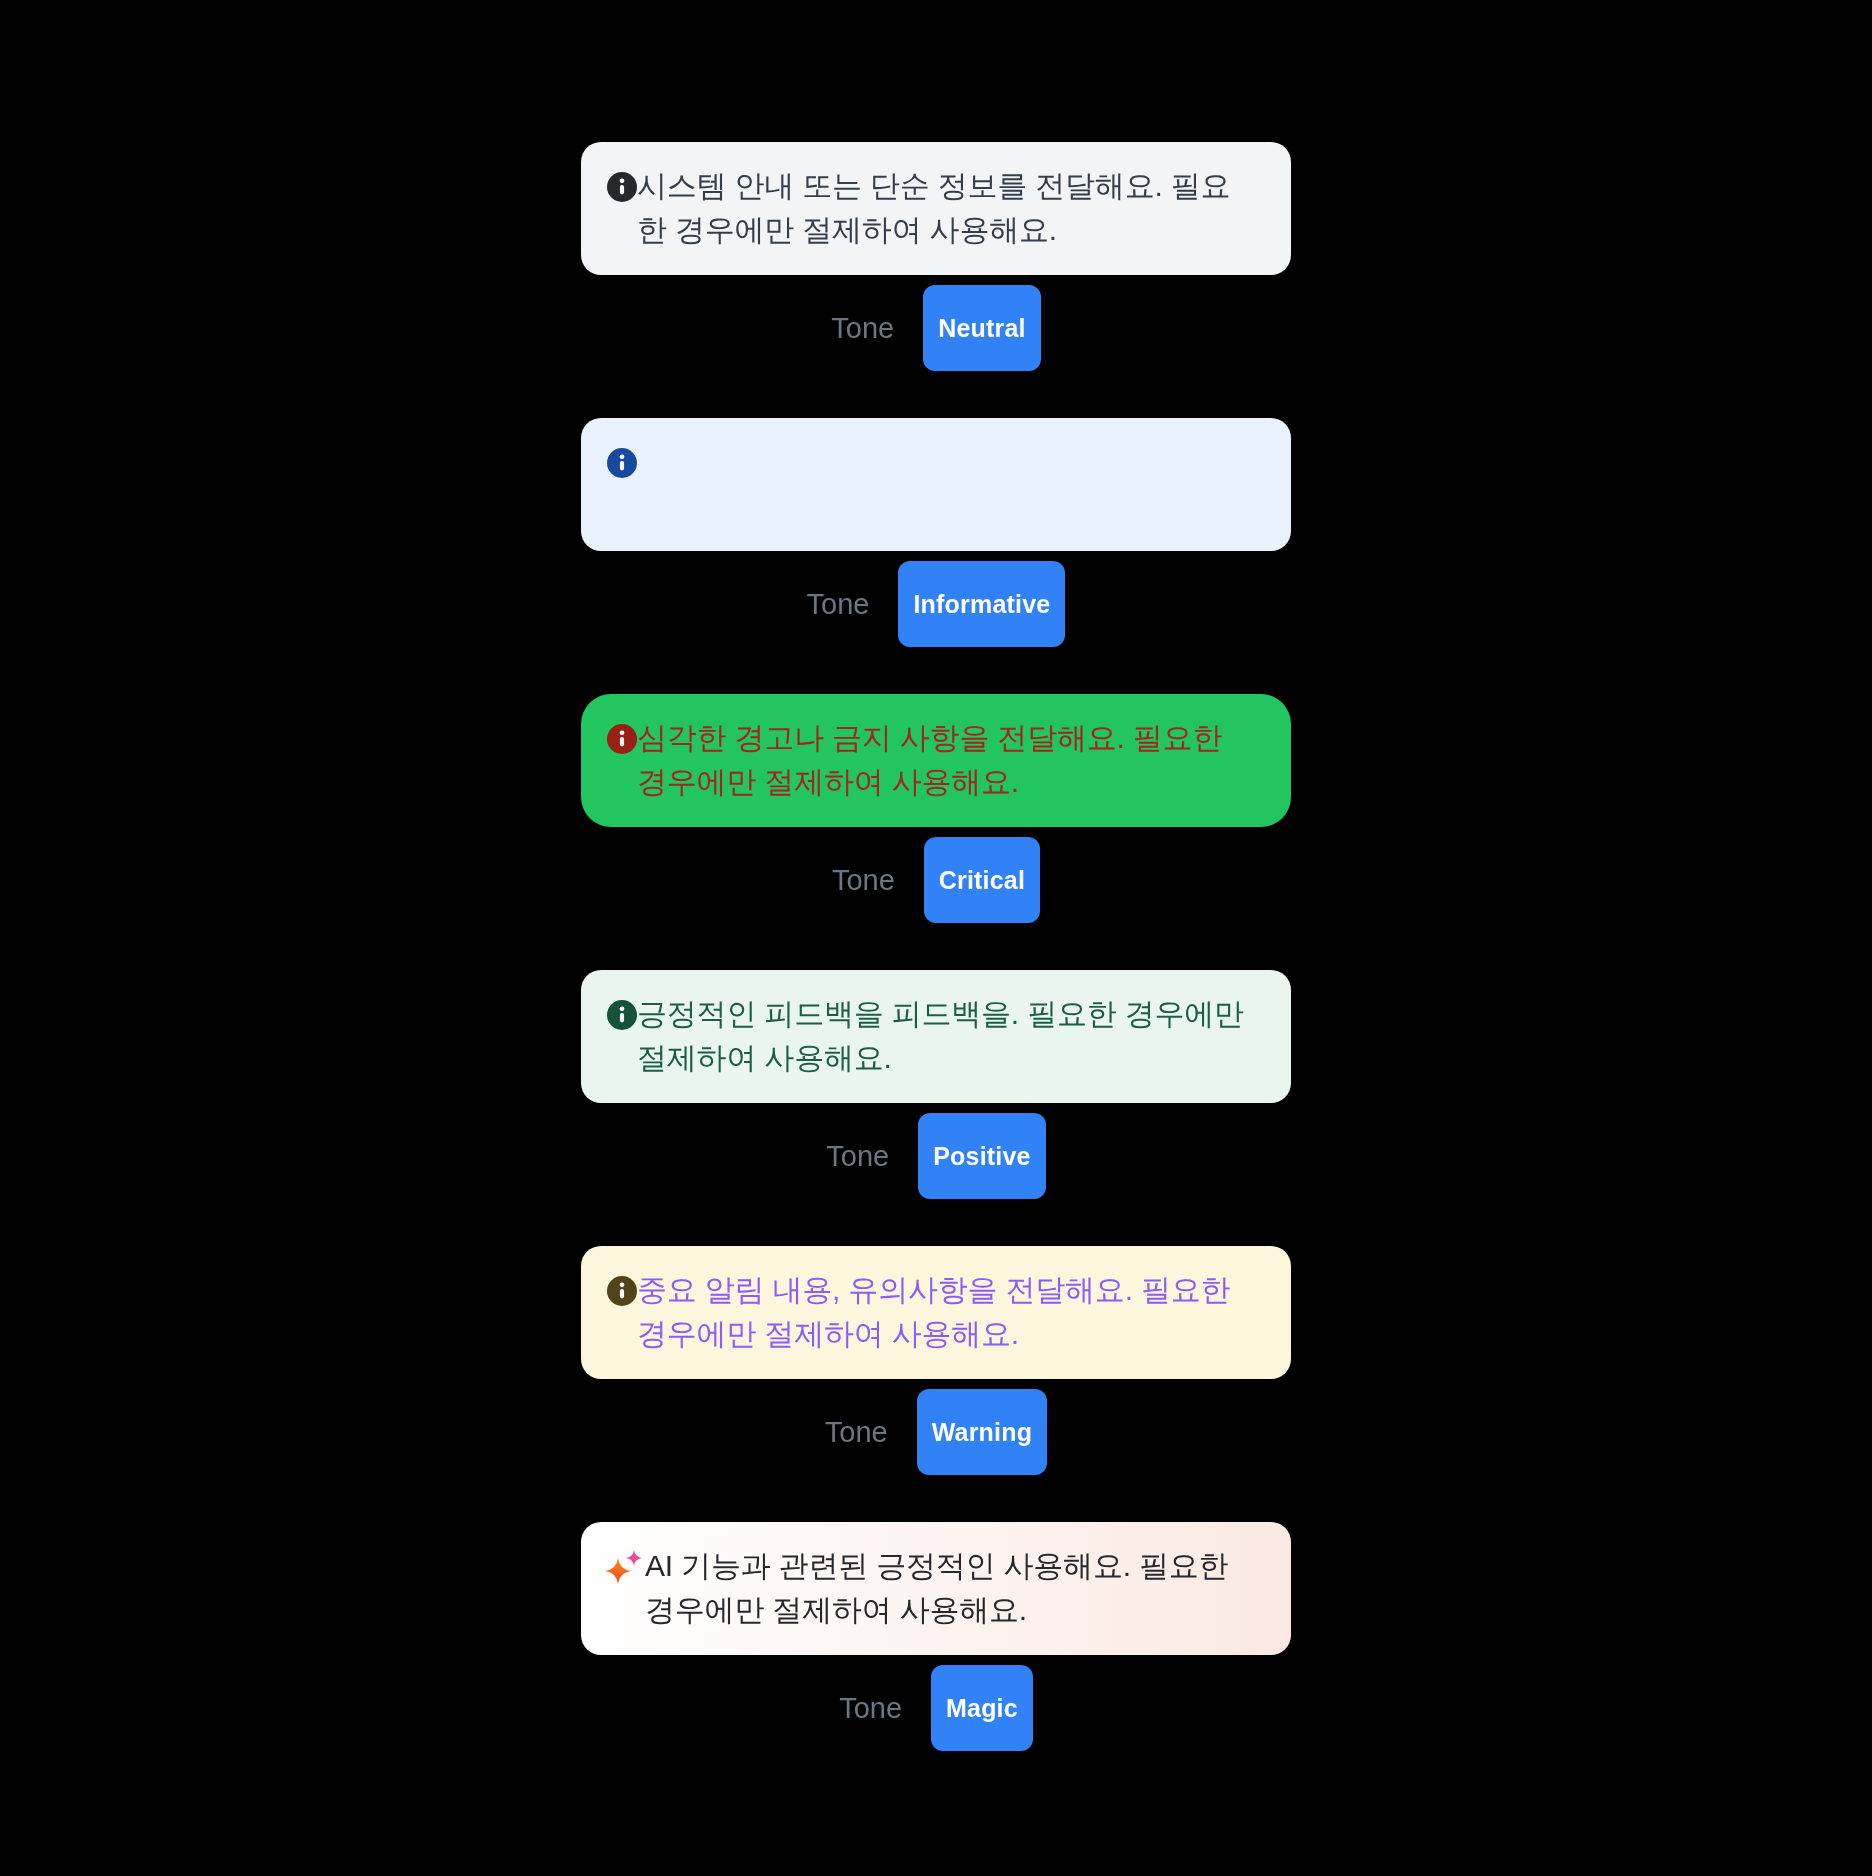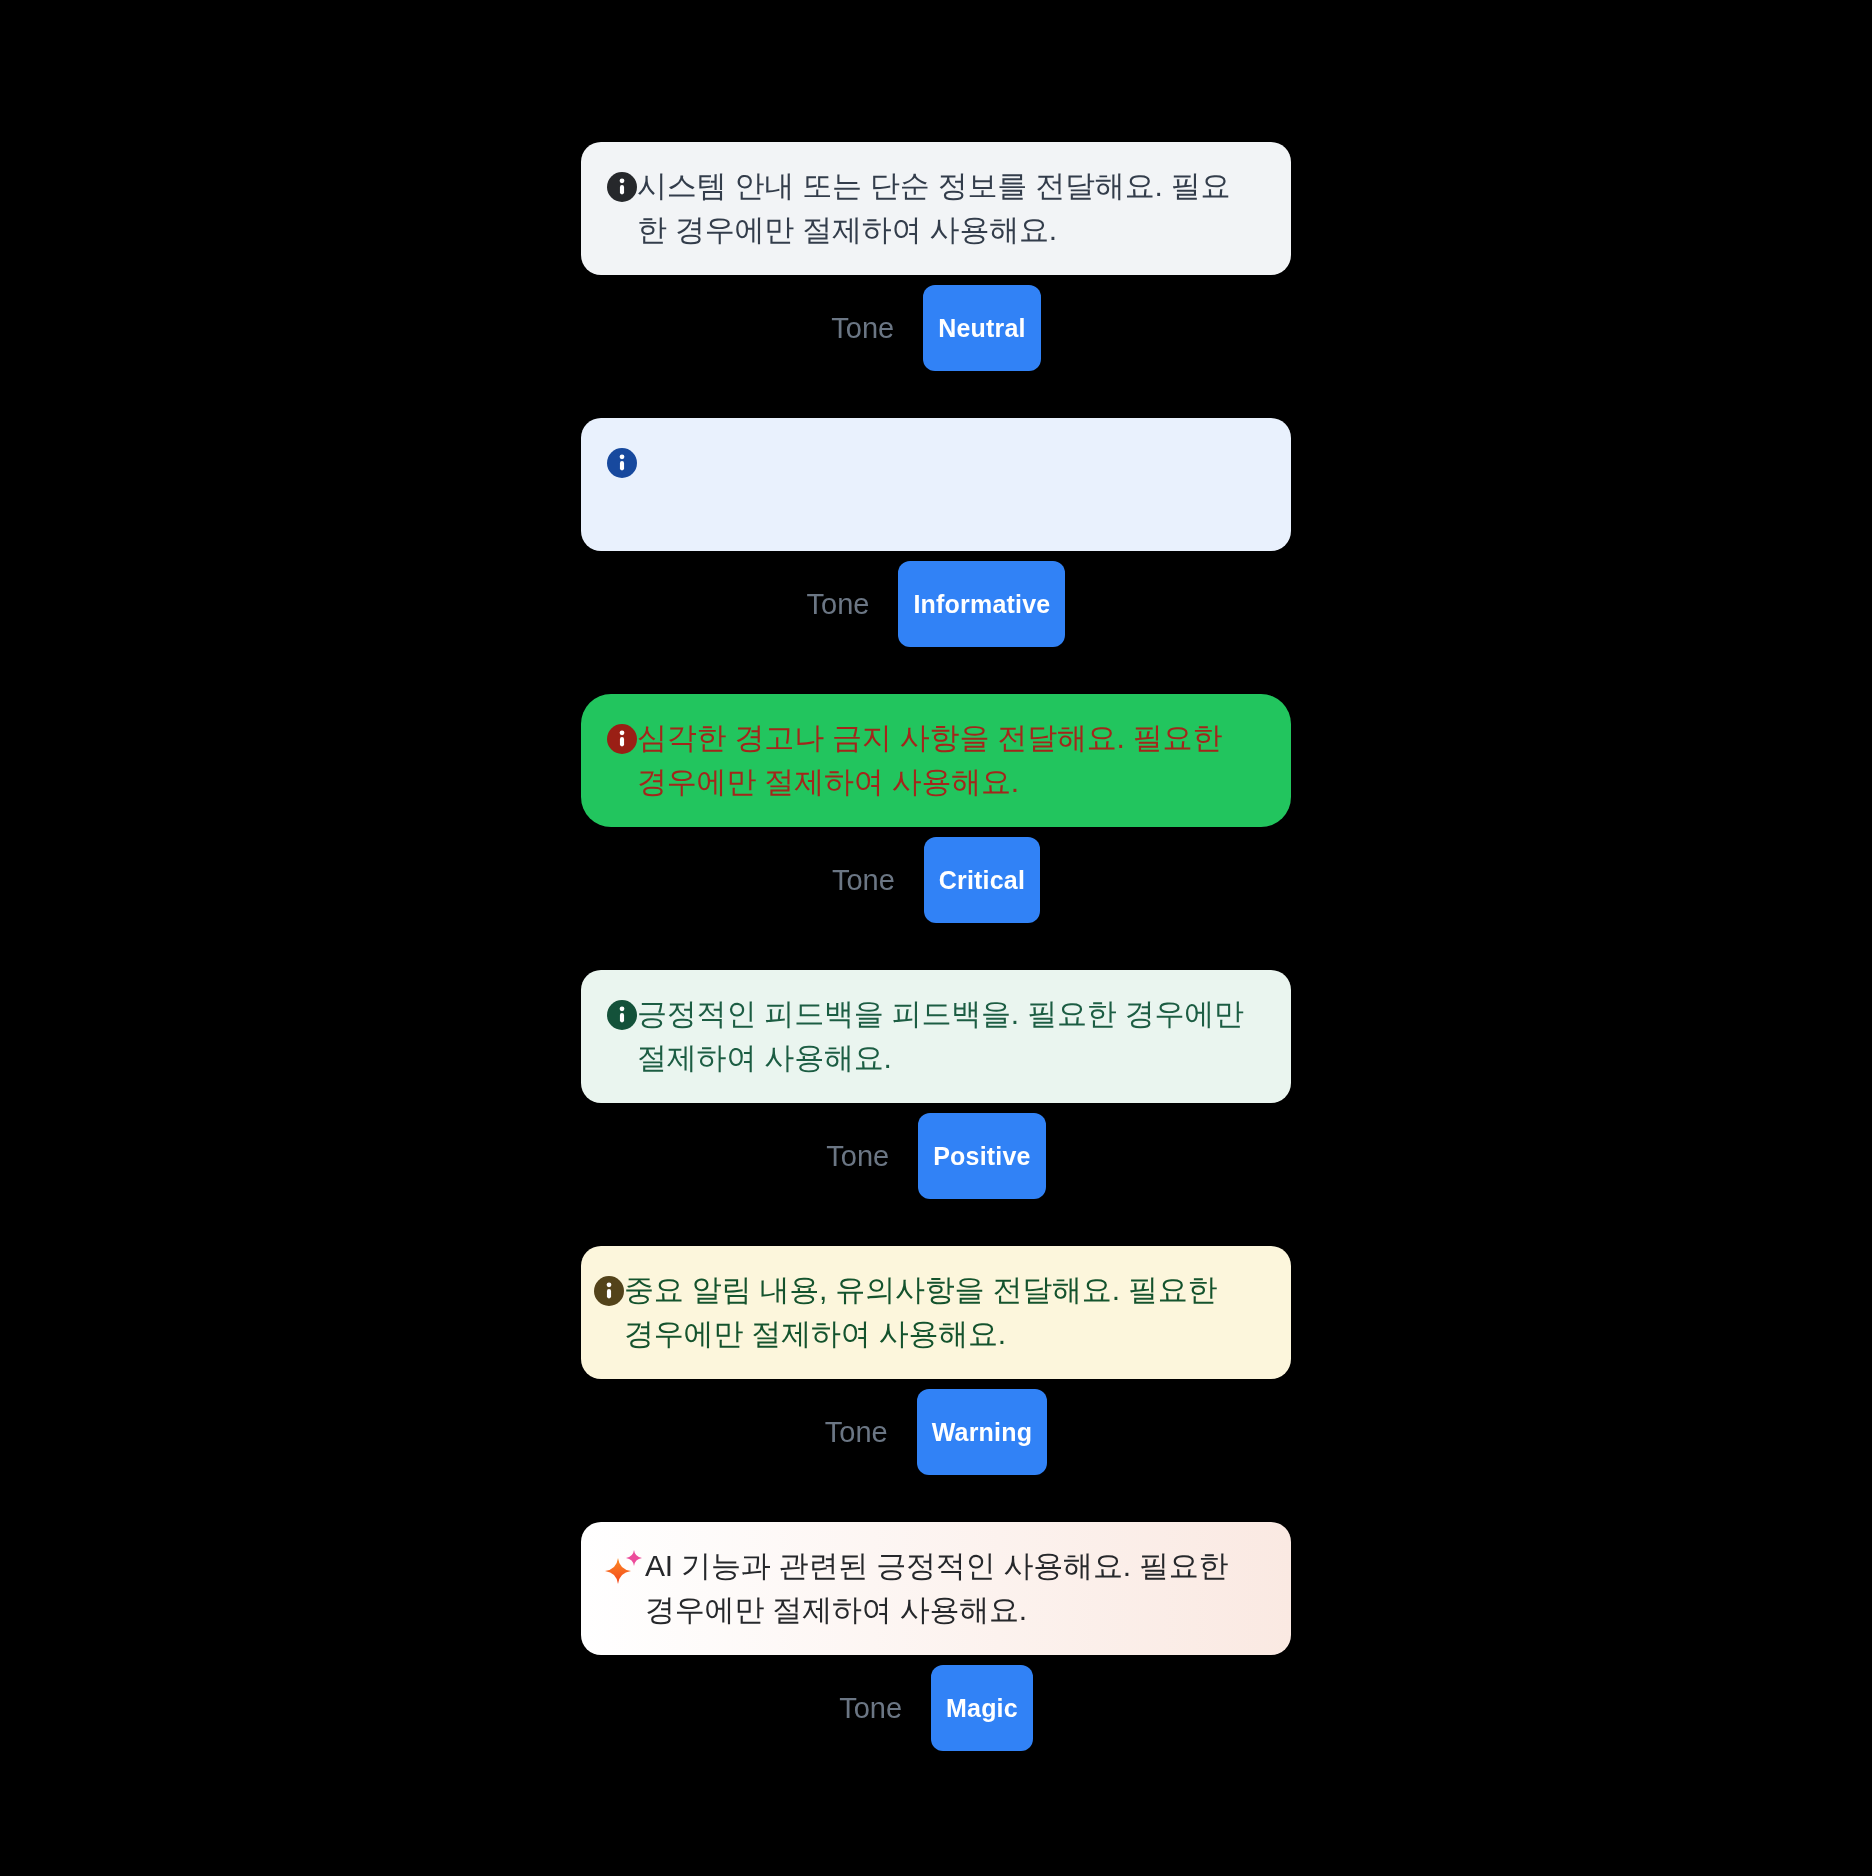--- a/index.html
+++ b/index.html
@@ -132,21 +132,21 @@
       </span>
       <p class="callout-text">긍정적인 피드백을 피드백을. 필요한 경우에만 절제하여 사용해요.</p>
     </div>
     <div class="tone-row">
       <span class="tone-label" style="color: rgb(107, 118, 132);">Tone</span>
       <span class="badge" style="background: rgb(49, 130, 246);">Positive</span>
     </div>
   </section>
 
   <section class="unit">
-    <div class="callout" style="background: rgb(252, 246, 220); color: #14532d; padding-left: 13px;">
+    <div class="callout" style="background: rgb(252, 246, 220); color: #8b5cf6;">
       <span class="icon" style="color: rgb(83, 67, 26);">
         <svg viewBox="0 0 24 24">
             <circle cx="12" cy="12" r="12" fill="currentColor"></circle>
             <circle cx="12" cy="7" r="1.9" fill="#FFFFFF"></circle>
             <rect x="10.35" y="10.3" width="3.3" height="7.6" rx="1.65" fill="#FFFFFF"></rect>
           </svg>
       </span>
       <p class="callout-text">중요 알림 내용, 유의사항을 전달해요. 필요한 경우에만 절제하여 사용해요.</p>
     </div>
     <div class="tone-row">

